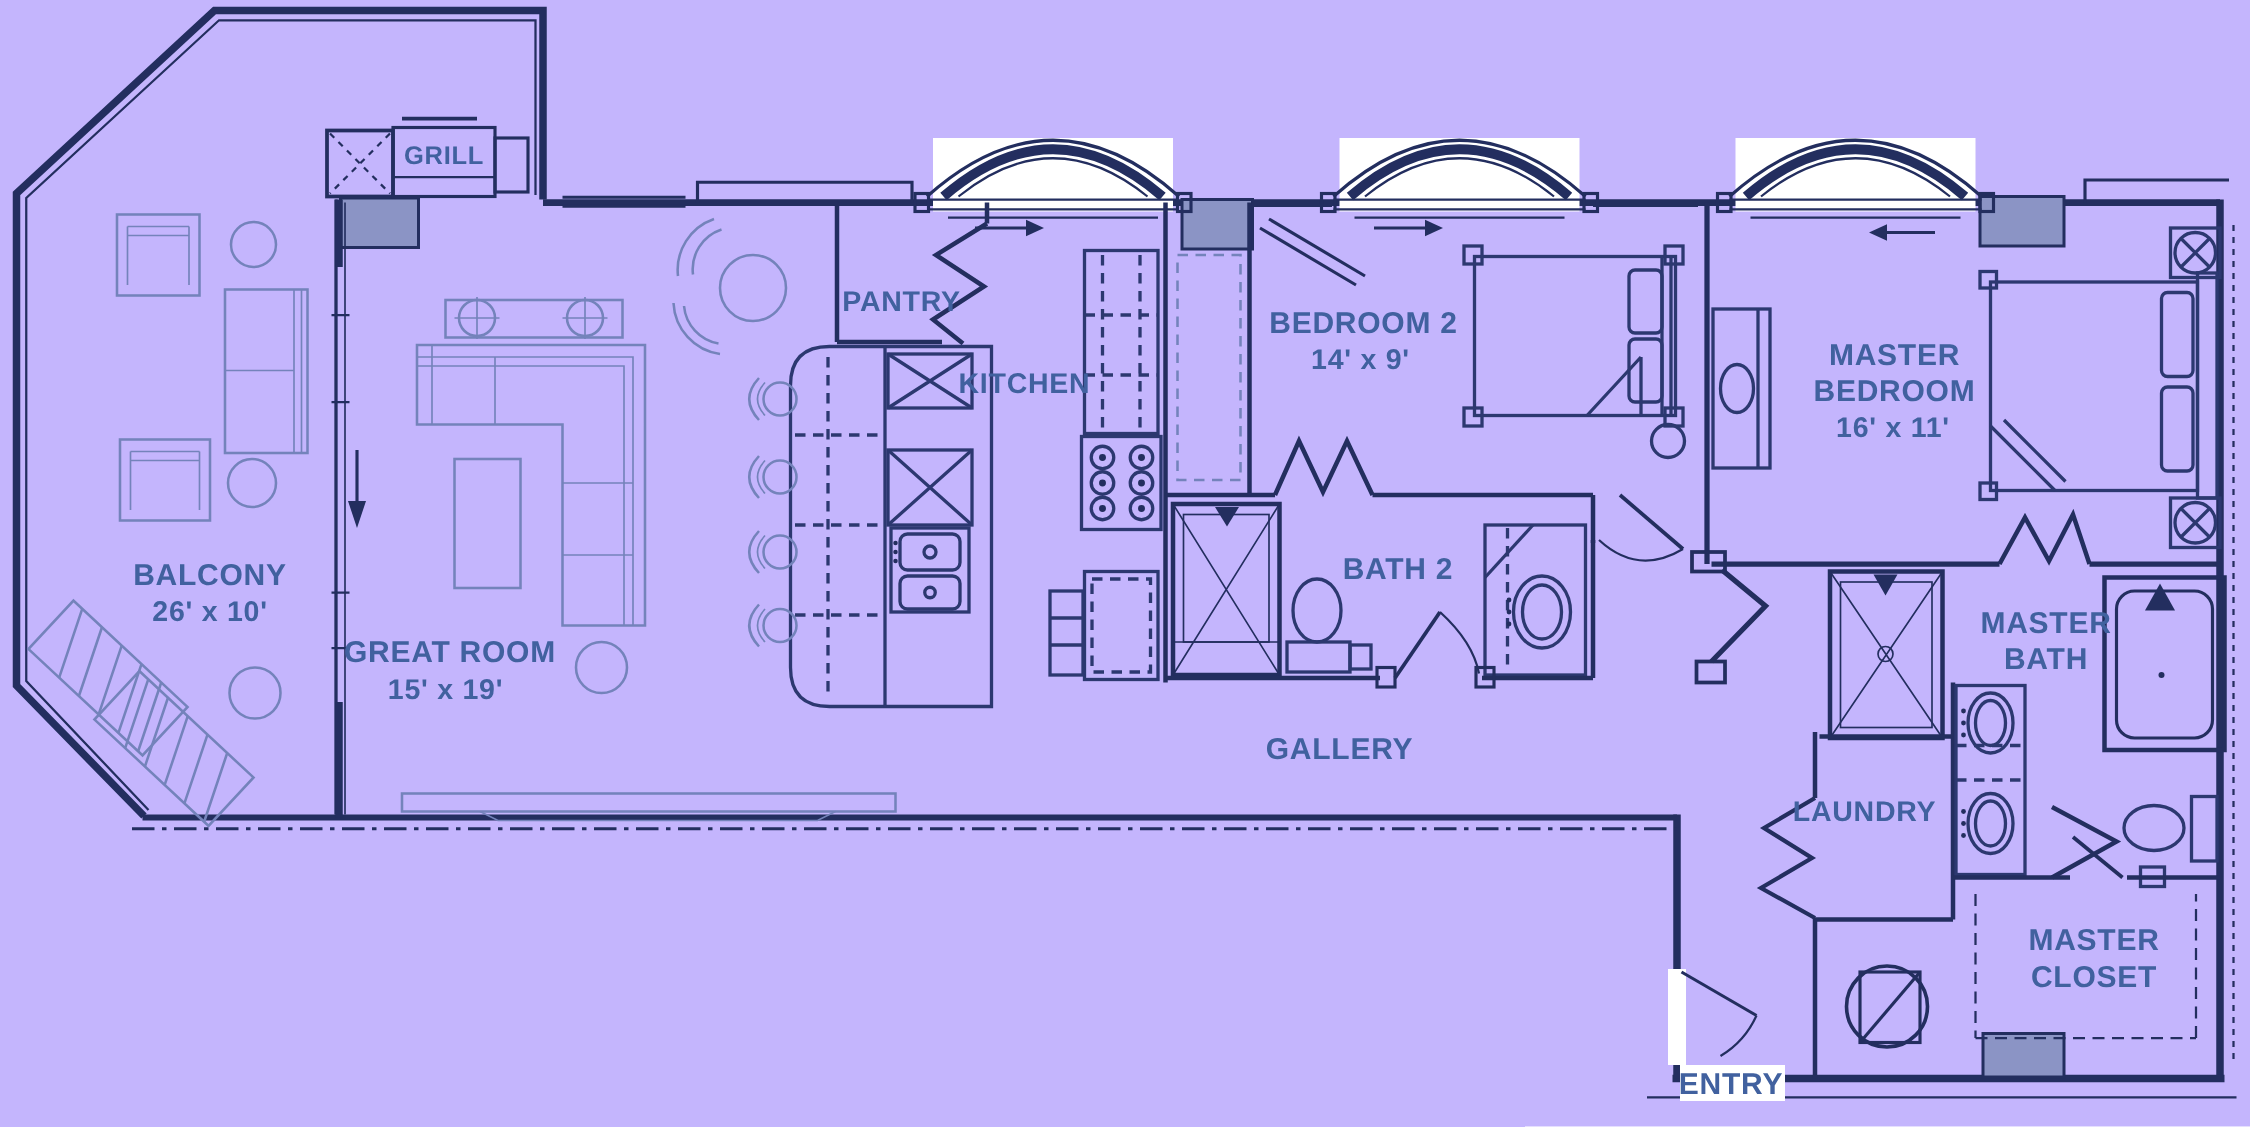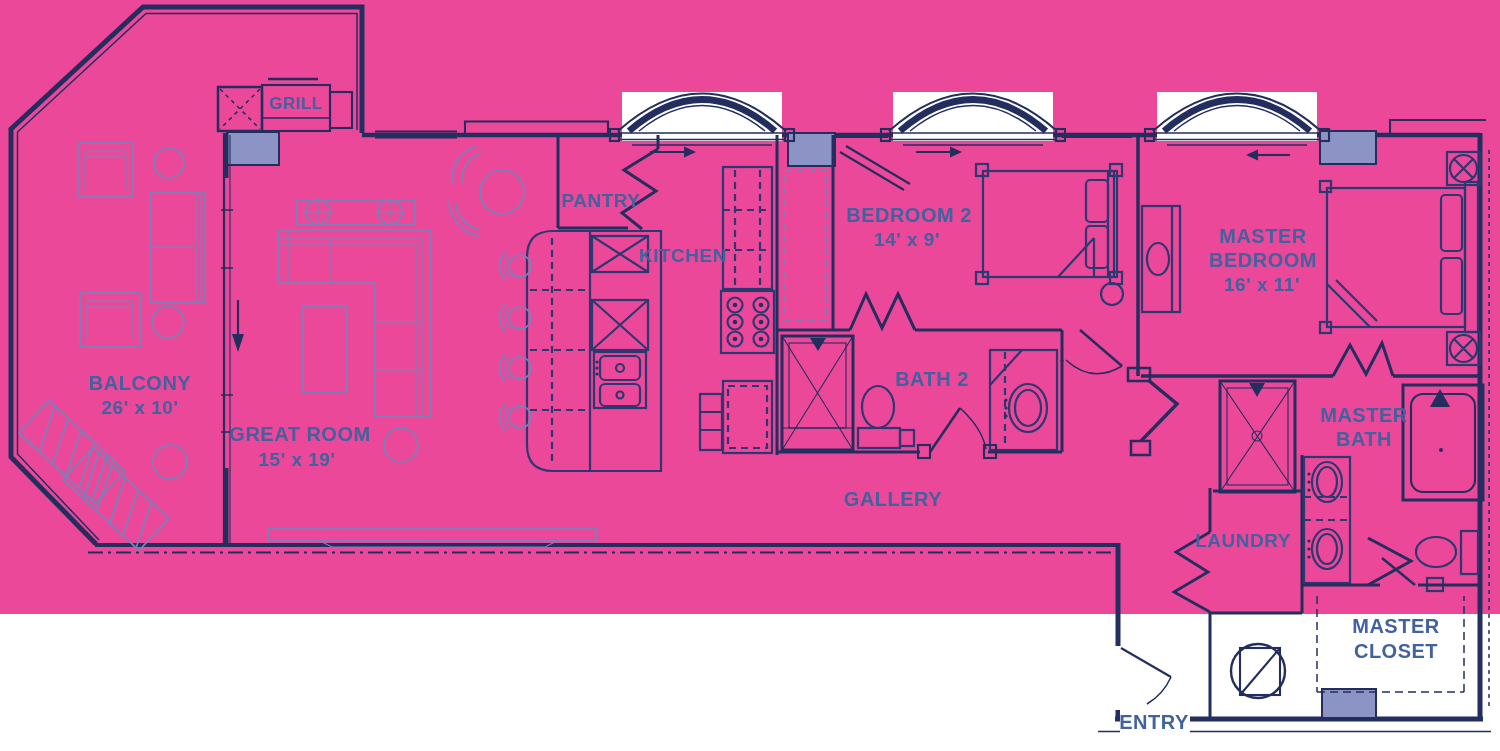--- a/index.html
+++ b/index.html
@@ -1,16 +1,16 @@
 <!DOCTYPE html>
 <html><head>
 <meta charset="utf-8">
 <style>
   html,body{margin:0;padding:0;background:#ffffff;width:1500px;height:751px;overflow:hidden;}
-  #plan-wrap{position:relative;width:1500px;height:614px;background:#ec4899;}
+  #plan-wrap{position:relative;width:1500px;height:751px;background:#c4b5fd;}
   svg{display:block;}
   .ln{fill:none;stroke:#232e5f;stroke-linecap:butt;stroke-linejoin:miter;}
   .w5{stroke-width:5}.w45{stroke-width:4.5}.w4{stroke-width:4}.w35{stroke-width:3.5}
   .w3{stroke-width:3}.w25{stroke-width:2.5}.w2{stroke-width:2.1}.w15{stroke-width:1.5}.w12{stroke-width:1.1}
   .fx{fill:none;stroke:#2c3870;stroke-width:2.2;stroke-linejoin:miter}
   .fur{fill:none;stroke:#7483bb;stroke-width:1.7}
   .thin{stroke-width:1.1}
   .dsh{stroke-dasharray:7 5}
   .dshs{stroke-dasharray:4 4}
   .fillblk{fill:#8b94c5;stroke:#232e5f;stroke-width:2}

